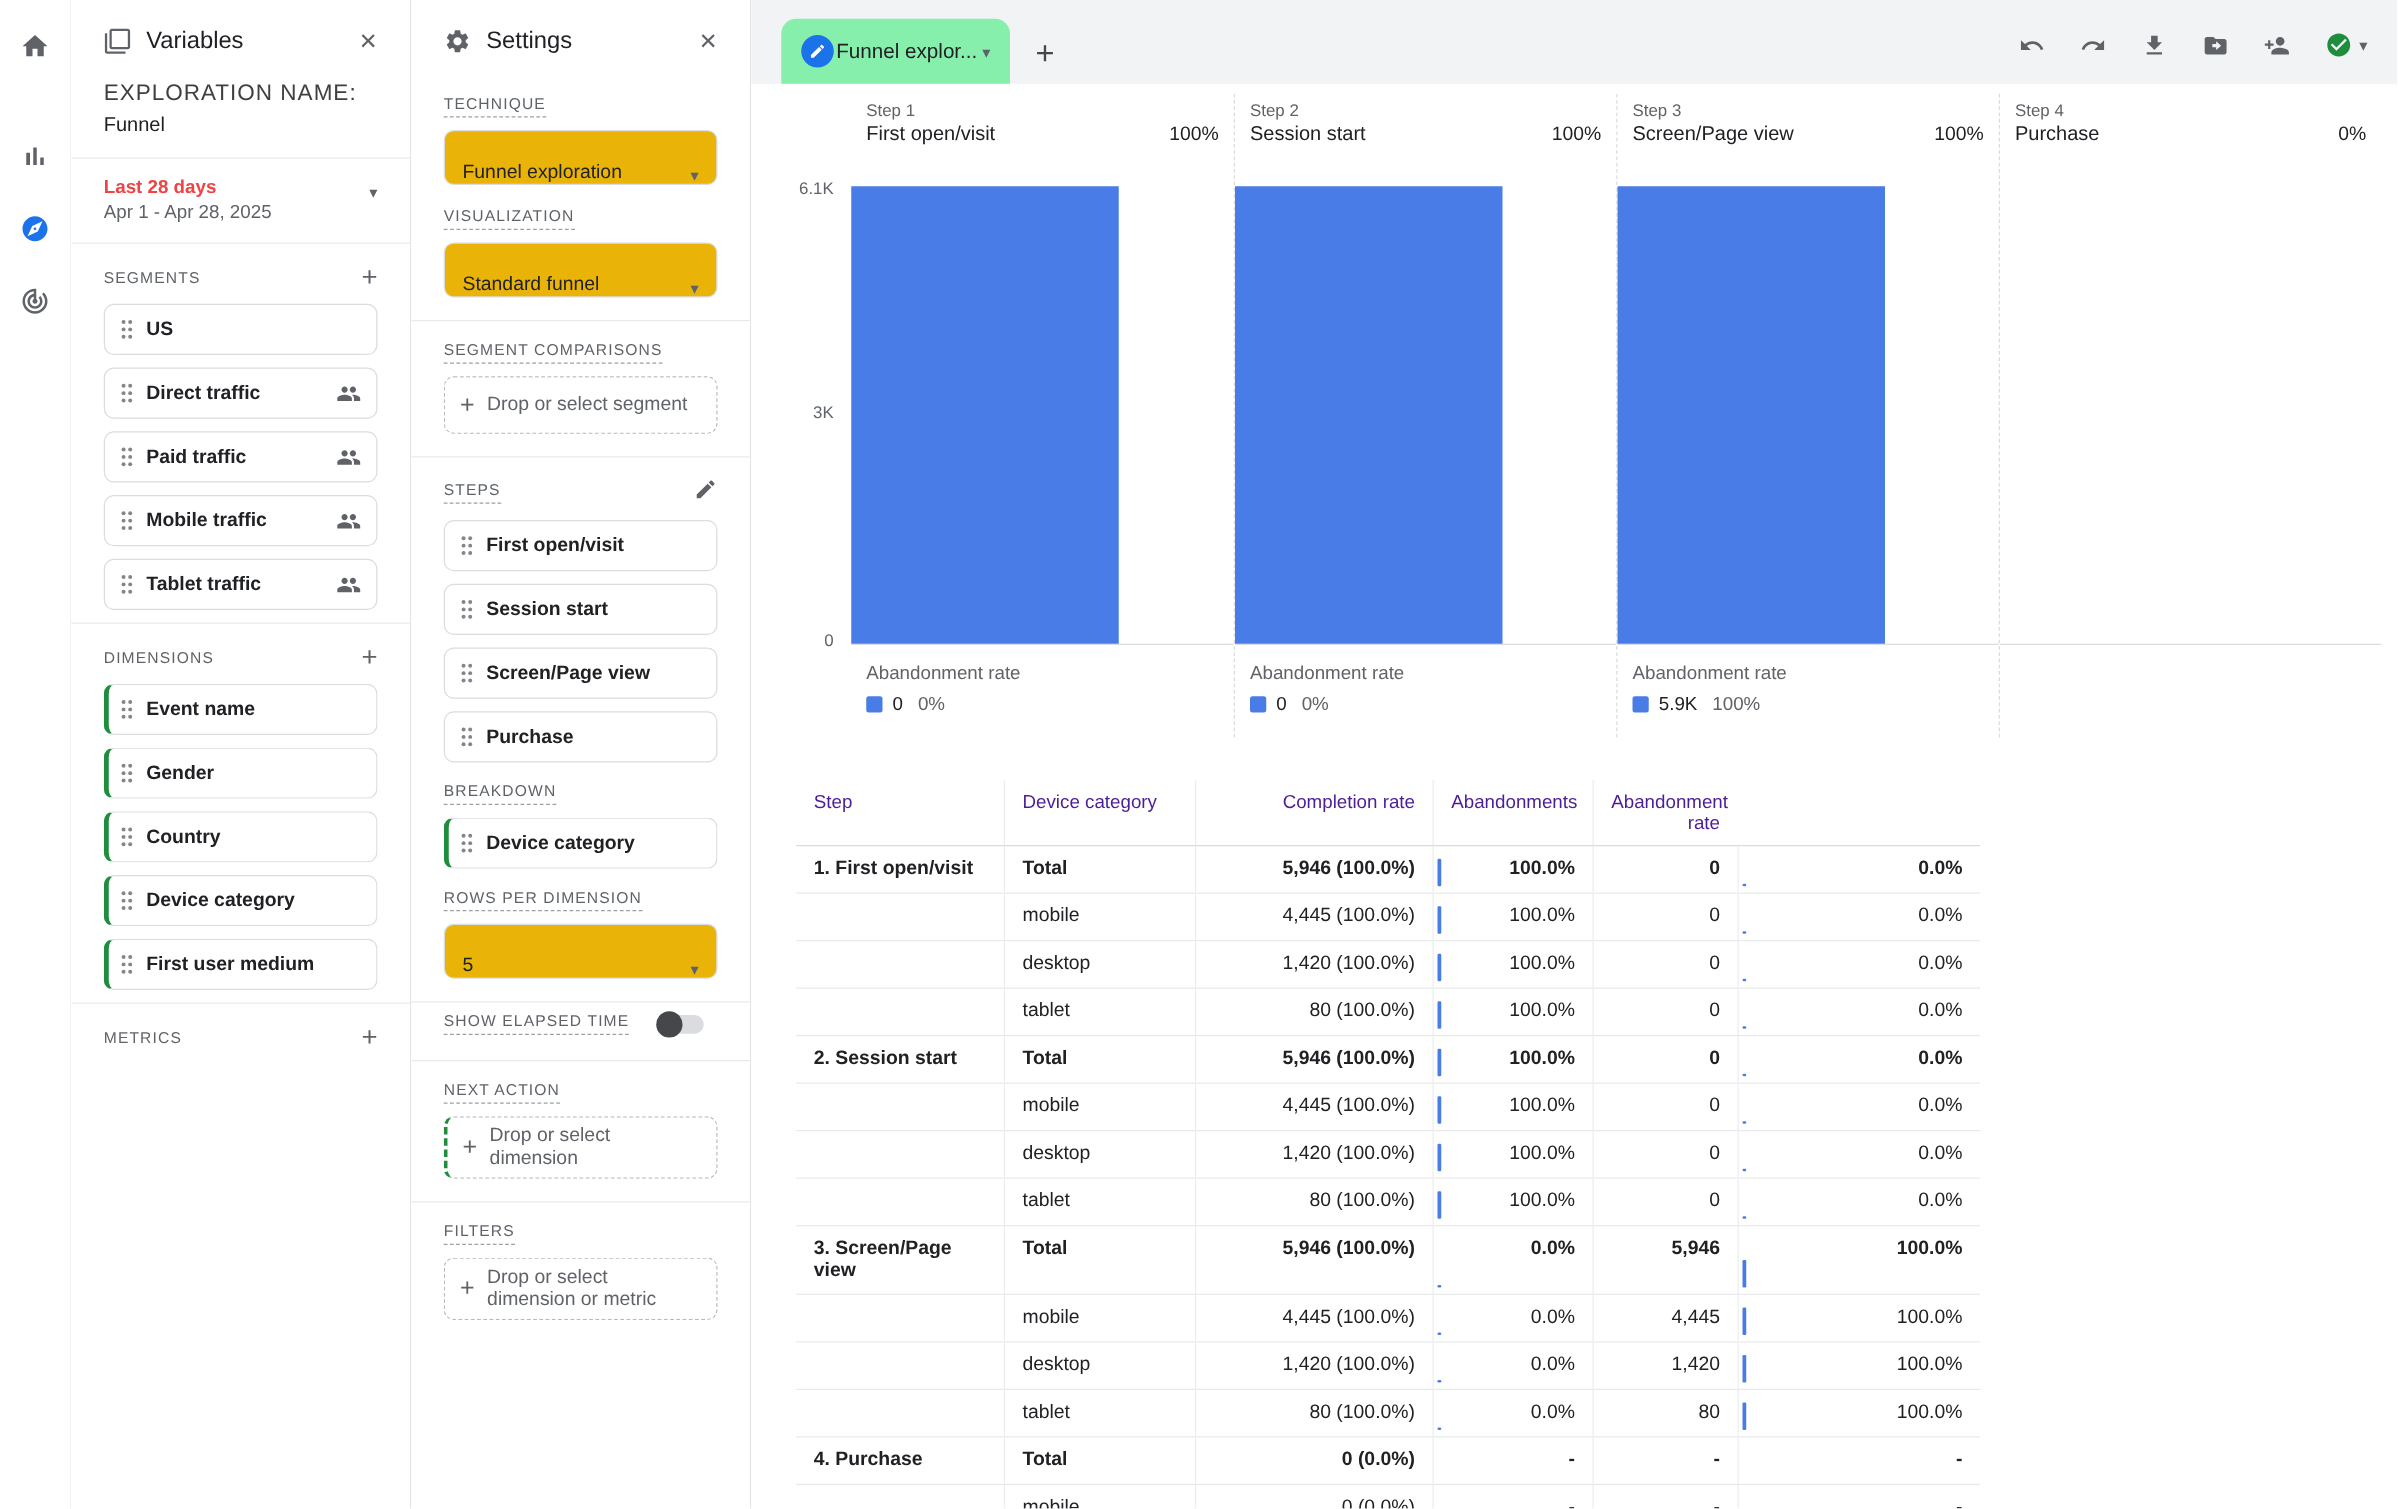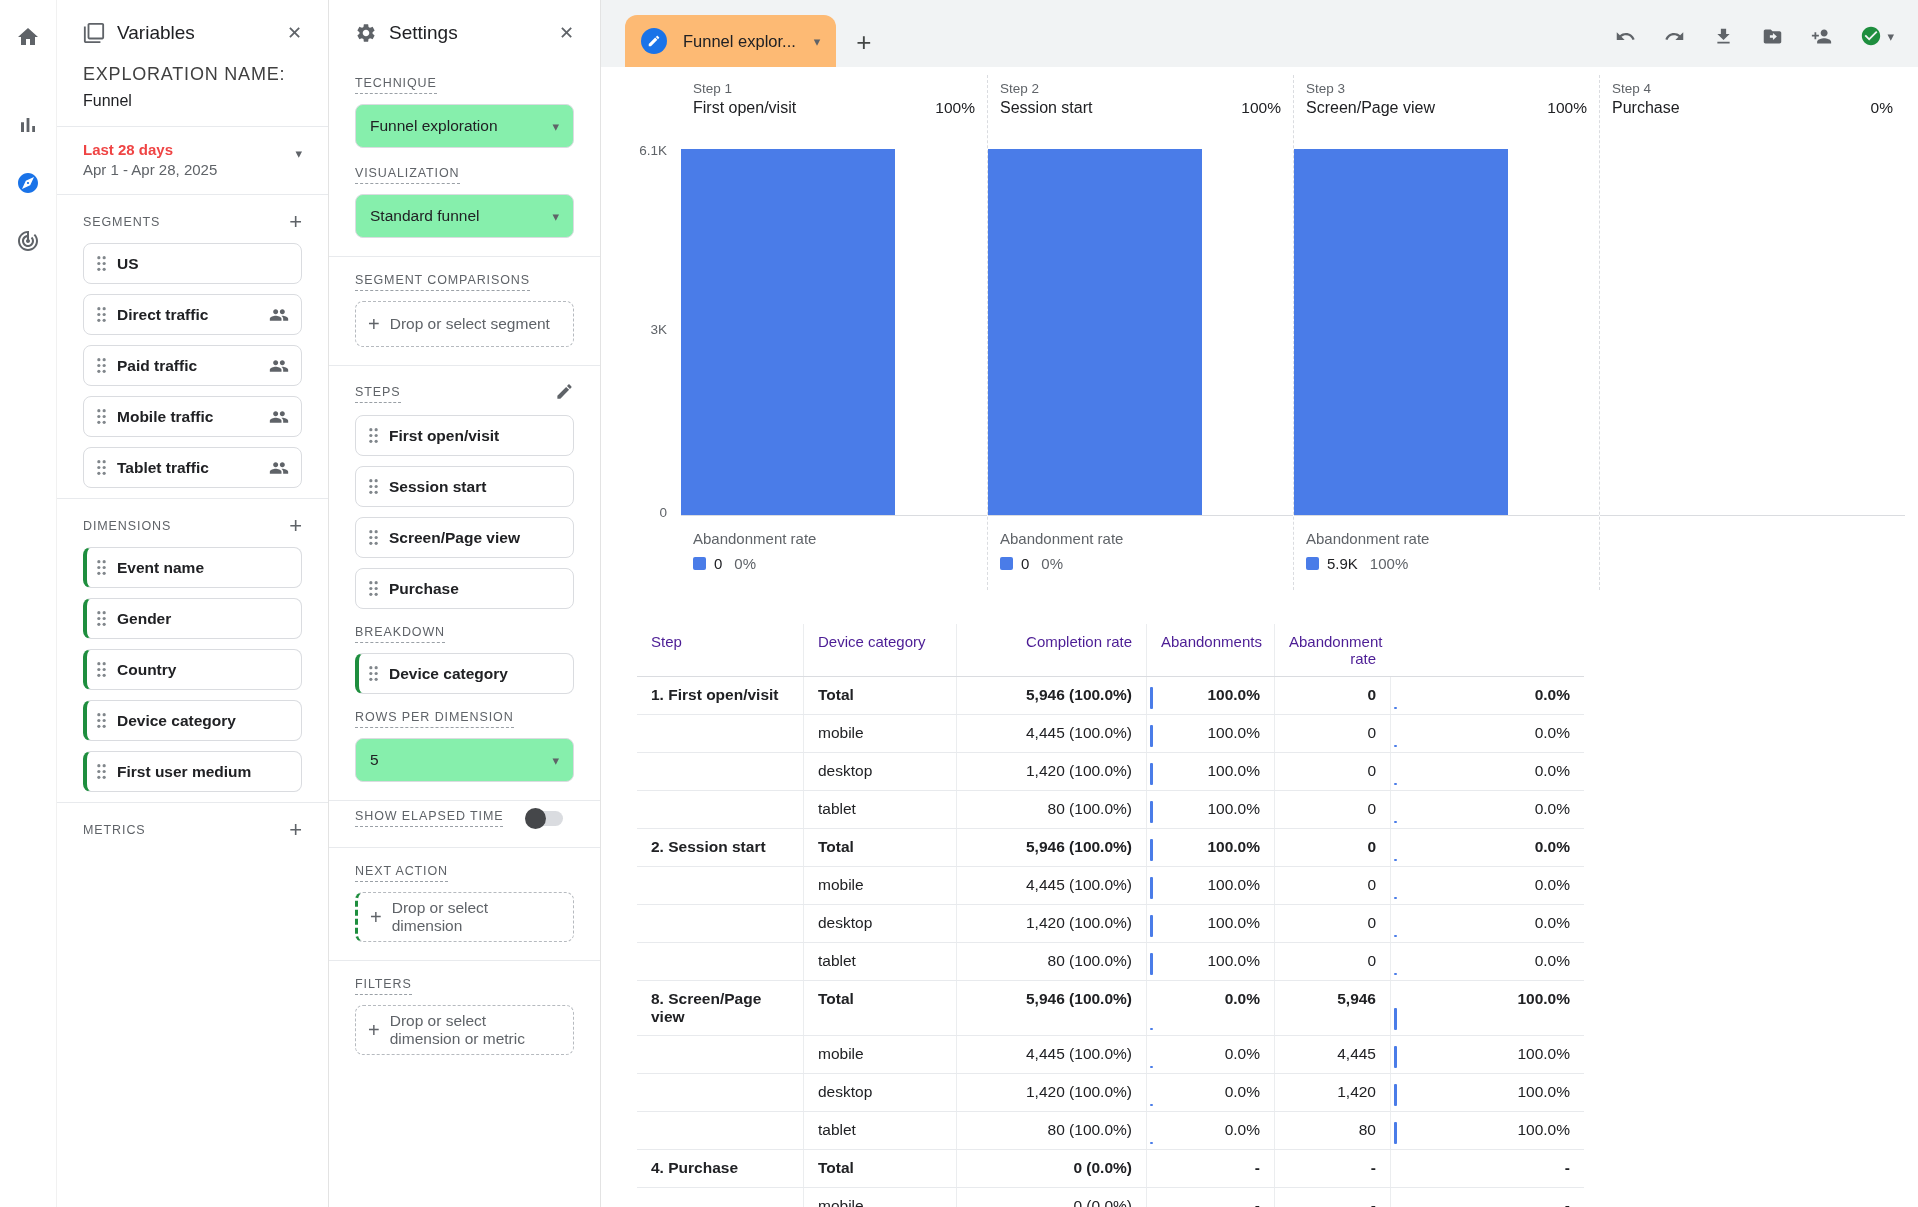--- a/index.html
+++ b/index.html
@@ -39,33 +39,33 @@
 
   .chips { padding:0 26px;font-weight:bold; }
   .chip { display:flex; align-items:center; gap:10px; height:41px; border:1px solid #dadce0; border-radius:8px; margin-bottom:10px; padding:0 12px; font-size:15.5px; color:#202124; background:#fff; cursor:grab; }
   .chip .lbl { flex:1; white-space:nowrap; overflow:hidden; }
   .chip.green { border-left:4px solid #1e8e3e; padding-left:9px; }
   .chip.dashed { border-style:dashed; border-color:#c4c7c5; color:#80868b; cursor:default; }
   .drag svg { width:11px; height:17px; display:block; }
   .chip .people svg { width:20px; height:20px; fill:#5f6368; display:block; }
 
   
-  .select { display:flex; align-items:center; justify-content:space-between; height:44px; border:1px solid #dadce0; border-radius:8px; padding:0 14px; margin:8px 26px 18px; font-size:15.5px; color:#202124; cursor:pointer; background:#86efac; }
+  .select { display:flex; align-items:flex-end; justify-content:space-between; height:44px; border:1px solid #dadce0; border-radius:8px; padding:0 14px; margin:8px 26px 18px; font-size:15.5px; color:#202124; cursor:pointer; background:#eab308; }
   .toggle-row { display:flex; align-items:center; gap:22px; padding:8px 26px 20px; }
   .toggle { width:38px; height:15px; border-radius:8px; background:#dadce0; position:relative; cursor:pointer; flex:0 0 38px; }
   .toggle::after { content:''; position:absolute; left:0; top:-3px; width:21px; height:21px; border-radius:50%; background:#45474a; }
   .dropzone { display:flex; align-items:center; gap:10px; border:1px dashed #b6babf; border-radius:8px; min-height:46px; margin:8px 26px 18px; padding:6px 12px; color:#5f6368; font-size:15.5px; cursor:pointer; }
   .dropzone.green-edge { border-left:3px dashed #1e8e3e; }
   .dz-plus { font-size:20px; color:#5f6368; }
   .edit-btn svg { width:19px; height:19px; fill:#5f6368; cursor:pointer; }
 
   
   .main { flex:1; display:flex; flex-direction:column; overflow:hidden; background:#fff; }
   .tabstrip { height:67px; background:#f1f3f4; display:flex; align-items:flex-end; padding:0 24px 0 24px; position:relative; }
-  .tab { height:52px; background:#fdba74; border-radius:12px 12px 0 0; display:flex; align-items:center; gap:16px; padding:0 16px; cursor:pointer; }
+  .tab { height:52px; background:#86efac; border-radius:12px 12px 0 0; display:flex; align-items:center; gap:2px; padding:0 16px; cursor:pointer; }
   .tab-circle { width:26px; height:26px; border-radius:50%; background:#1a73e8; display:flex; align-items:center; justify-content:center; }
   .tab-circle svg { width:14px; height:14px; fill:#fff; }
   .tab-label { font-size:16.5px; color:#202124; white-space:nowrap; }
   .tab .caret { margin-left:2px; }
   .newtab { font-size:26px; color:#444746; margin:0 0 12px 20px; cursor:pointer; line-height:1; }
   .strip-icons { margin-left:auto; display:flex; align-items:center; gap:28px; padding-bottom:20px; }
   .strip-icons .ic { cursor:pointer; display:flex; align-items:center; }
   .strip-icons svg { width:21px; height:21px; fill:#5f6368; }
   .saved { display:flex; align-items:center; gap:5px; cursor:pointer; }
   .saved svg { width:22px; height:22px; fill:#1e8e3e; }
@@ -752,21 +752,21 @@
             <div class="t-row">
               <div class="t-cell c-step"></div>
               <div class="t-cell c-dev">tablet</div>
               <div class="t-cell right">80 (100.0%)</div>
               <div class="t-cell right tickcell">100.0%<span class="tick" style="height: 22px;"></span></div>
               <div class="t-cell right">0</div>
               <div class="t-cell right tickcell">0.0%<span class="tick" style="height: 2px;"></span></div>
             </div>
 
             <div class="t-row total">
-              <div class="t-cell c-step">8. Screen/Page view</div>
+              <div class="t-cell c-step">3. Screen/Page view</div>
               <div class="t-cell c-dev">Total</div>
               <div class="t-cell right">5,946 (100.0%)</div>
               <div class="t-cell right tickcell">0.0%<span class="tick" style="height: 2px;"></span></div>
               <div class="t-cell right">5,946</div>
               <div class="t-cell right tickcell">100.0%<span class="tick" style="height: 22px;"></span></div>
             </div>
 
             <div class="t-row">
               <div class="t-cell c-step"></div>
               <div class="t-cell c-dev">mobile</div>

